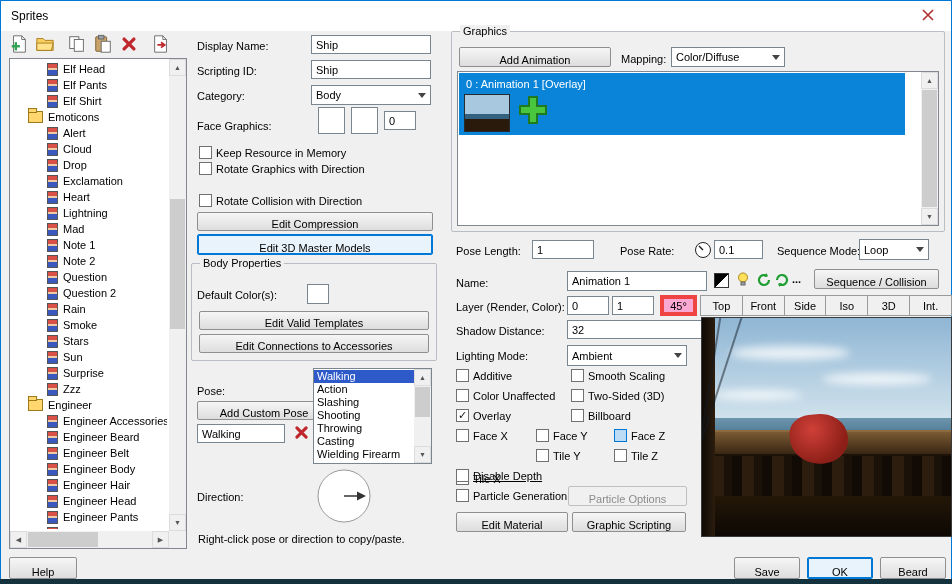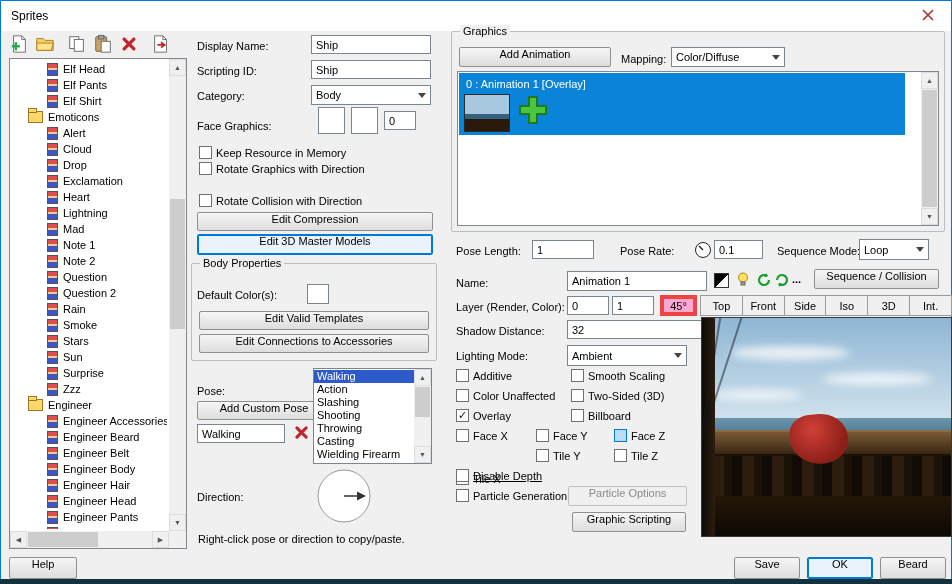--- a/index.html
+++ b/index.html
@@ -5,21 +5,21 @@
   html,body{margin:0;padding:0}
   body{width:952px;height:584px;position:relative;overflow:hidden;
        font-family:"Liberation Sans",sans-serif;font-size:11px;color:#000;background:#14323e}
   *{box-sizing:border-box}
   .abs{position:absolute}
   #window{position:absolute;left:0;top:0;width:952px;height:580px;background:#f0f0f0;border:1px solid #0078d7}
   .titlebar{position:absolute;left:0;top:0;right:0;height:30px;background:#ffffff}
   .title{position:absolute;left:10px;top:8px;font-size:12px}
   .close-btn{position:absolute;right:0;top:0;width:46px;height:30px;display:flex;align-items:center;justify-content:center}
   .lbl{position:absolute;white-space:nowrap}
-  .btn{position:absolute;display:flex;align-items:flex-start;justify-content:center;
+  .btn{position:absolute;display:flex;align-items:flex-end;justify-content:center;
        background:linear-gradient(#f6f6f6,#dddddd);border:1px solid #8f8f8f;border-radius:2px;white-space:nowrap}
   .btn-focus{border:1px solid #0078d7;box-shadow:inset 0 0 0 1px #0078d7;background:#e9f3fb}
   .btn-disabled{color:#8b8b8b;background:#f0f0f0;border-color:#c0c0c0}
   .input{position:absolute;background:#fff;border:1px solid #7a868f;display:flex;align-items:center;padding:0 4px;white-space:nowrap;overflow:hidden}
   .select{position:absolute;background:#fff;border:1px solid #7a868f;display:flex;align-items:center;padding:0 4px;white-space:nowrap}
   .sel-arrow{margin-left:auto;width:0;height:0;border-left:4px solid transparent;border-right:4px solid transparent;border-top:5px solid #444}
   .flag{position:absolute;display:flex;align-items:center;gap:4px;white-space:nowrap}
   .cb{width:13px;height:13px;background:#fff;border:1px solid #707070;flex:none;
       font-size:11px;line-height:11px;text-align:center;color:#111}
   .cb.focused{background:#bcdcf5;border-color:#0078d7}
@@ -460,20 +460,23 @@
   </div>
   <span class="lbl" style="left:455px;top:349px">Lighting Mode:</span>
   <div class="select" style="left:566px;top:344px;width:120px;height:21px">
     <span>Ambient</span>
     <span class="sel-arrow"></span>
   </div>
 
   <div class="btn btn-disabled" style="left:567px;top:485px;width:119px;height:20px">
     <span>Particle Options</span>
   </div>
+  <div class="btn" style="left:455px;top:511px;width:112px;height:20px">
+    <span>Edit Material</span>
+  </div>
   <div class="btn" style="left:571px;top:511px;width:114px;height:20px">
     <span>Graphic Scripting</span>
   </div>
 
   <div class="preview" style="left:700px;top:316px;width:251px;height:220px">
     <div class="sky"></div>
     <div class="cloud" style="left:28px;top:28px;width:120px;height:14px"></div>
     <div class="cloud" style="left:120px;top:55px;width:110px;height:12px"></div>
     <div class="cloud" style="left:10px;top:72px;width:90px;height:10px"></div>
     <div class="sea"></div>

